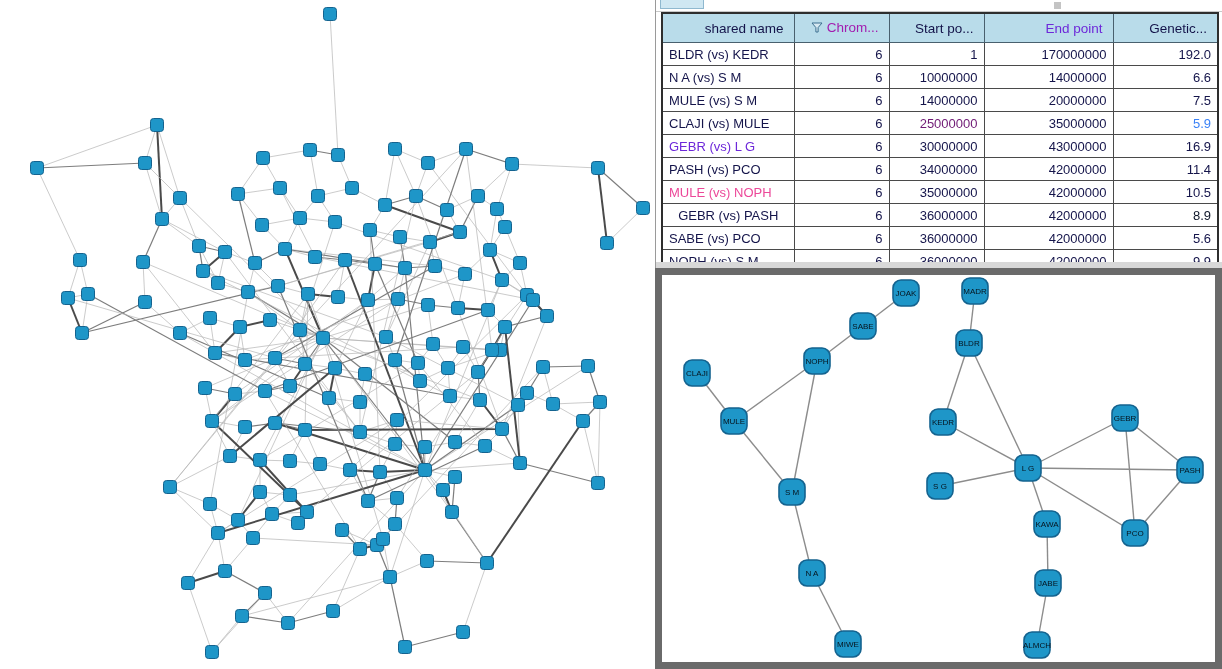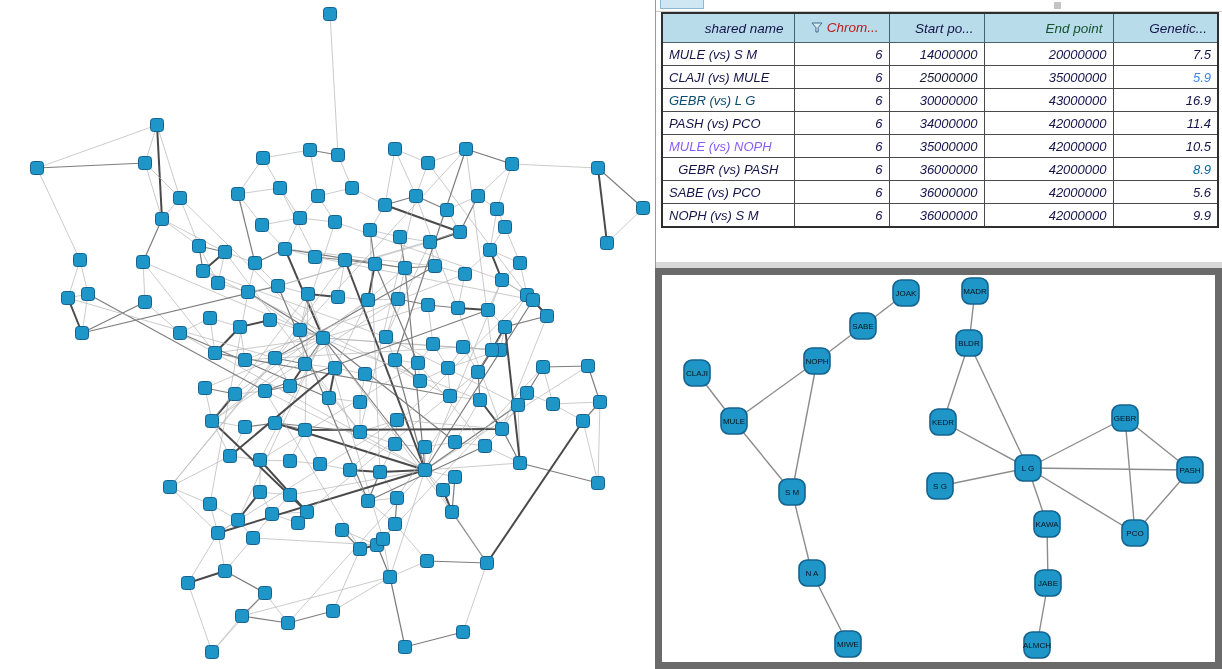--- a/index.html
+++ b/index.html
@@ -6,21 +6,21 @@
   body{width:1222px;height:669px;overflow:hidden;position:relative;
        font-family:"Liberation Sans",sans-serif;}
   .stage{position:absolute;inset:0;background:#fff;}
 
   
   .overview-panel{position:absolute;left:0;top:0;width:655px;height:669px;background:#fff;}
   .overview-panel svg{position:absolute;left:0;top:0;}
 
   
   .table-panel{position:absolute;left:655px;top:0;width:567px;height:268px;background:#fff;
-               border-left:1px solid #9a9a9a;box-sizing:border-box;font-style:italic;}
+               border-left:1px solid #9a9a9a;box-sizing:border-box;}
   .top-strip{position:absolute;left:0;top:0;width:100%;height:11px;background:#fff;
              border-bottom:1px solid #c9c9c9;}
   .tab-frag{position:absolute;left:4px;top:0;width:42px;height:8px;background:#cfe7f2;
             border:1px solid #8fb8cf;border-top:none;}
   .scroll-frag{position:absolute;left:398px;top:2px;width:7px;height:7px;background:#c4c4c4;}
   table.attr-table{position:absolute;left:5px;top:12px;border-collapse:collapse;table-layout:fixed;
                    width:556px;background:#fff;border:2px solid #2e2e2e;}
   table.attr-table th{background:#b9dcea;height:28px;font-size:13.5px;font-weight:500;
                       text-align:right;padding:0 10px 0 2px;border:1px solid #49606e;
                       border-top:2px solid #2e2e2e;white-space:nowrap;overflow:hidden;}
@@ -1036,70 +1036,84 @@
       <colgroup id="table-cols">
           <col style="width: 132px;">
           <col style="width: 95px;">
           <col style="width: 95px;">
           <col style="width: 129px;">
           <col style="width: 105px;">
         </colgroup>
       <thead id="table-head">
           <tr>
             <th style="color: rgb(20, 20, 74);"><span>shared name</span></th>
-            <th style="color: #b91c1c; padding-left: 13px;"><span class="funnel"><svg width="12" height="11" viewBox="0 0 12 11">
+            <th style="color: #a21caf; padding-left: 13px;"><span class="funnel"><svg width="12" height="11" viewBox="0 0 12 11">
                   <path d="M1 1 h10 l-3.9 4.6 v4.4 h-2.2 v-4.4 Z" fill="#d6e9f2" stroke="#3b6f8f" stroke-width="1"></path>
                 </svg></span><span>Chrom...</span></th>
             <th style="color: rgb(20, 20, 74);"><span>Start po...</span></th>
-            <th style="color: #14532d;"><span>End point</span></th>
+            <th style="color: #6d28d9;"><span>End point</span></th>
             <th style="color: rgb(20, 20, 74);"><span>Genetic...</span></th>
           </tr>
         </thead>
       <tbody id="table-body">
+          <tr>
+            <td class="txt" style="color: rgb(20, 20, 74);">BLDR (vs) KEDR</td>
+            <td class="num" style="color: rgb(20, 20, 74);">6</td>
+            <td class="num" style="color: rgb(20, 20, 74);">1</td>
+            <td class="num" style="color: rgb(20, 20, 74);">170000000</td>
+            <td class="num" style="color: rgb(20, 20, 74);">192.0</td>
+          </tr>
+          <tr>
+            <td class="txt" style="color: rgb(20, 20, 74);">N A (vs) S M</td>
+            <td class="num" style="color: rgb(20, 20, 74);">6</td>
+            <td class="num" style="color: rgb(20, 20, 74);">10000000</td>
+            <td class="num" style="color: rgb(20, 20, 74);">14000000</td>
+            <td class="num" style="color: rgb(20, 20, 74);">6.6</td>
+          </tr>
           <tr>
             <td class="txt" style="color: rgb(20, 20, 74); margin-top: 24px;">MULE (vs) S M</td>
             <td class="num" style="color: rgb(20, 20, 74);">6</td>
             <td class="num" style="color: rgb(20, 20, 74);">14000000</td>
             <td class="num" style="color: rgb(20, 20, 74);">20000000</td>
             <td class="num" style="color: rgb(20, 20, 74); padding-left: 41px;">7.5</td>
           </tr>
           <tr>
             <td class="txt" style="color: rgb(20, 20, 74);">CLAJI (vs) MULE</td>
             <td class="num" style="color: rgb(20, 20, 74);">6</td>
-            <td class="num" style="color: #0f172a;">25000000</td>
+            <td class="num" style="color: #701a75;">25000000</td>
             <td class="num" style="color: rgb(20, 20, 74);">35000000</td>
             <td class="num" style="color: #3b82f6;">5.9</td>
           </tr>
           <tr>
-            <td class="txt" style="color: #0c4a6e; margin-left: 20px;">GEBR (vs) L G</td>
+            <td class="txt" style="color: #6d28d9; margin-left: 20px;">GEBR (vs) L G</td>
             <td class="num" style="color: rgb(20, 20, 74);">6</td>
             <td class="num" style="color: rgb(20, 20, 74); padding-left: 15px;">30000000</td>
             <td class="num" style="color: rgb(20, 20, 74);">43000000</td>
             <td class="num" style="color: rgb(20, 20, 74);">16.9</td>
           </tr>
           <tr>
             <td class="txt" style="color: rgb(20, 20, 74);">PASH (vs) PCO</td>
             <td class="num" style="color: rgb(20, 20, 74);">6</td>
             <td class="num" style="color: rgb(20, 20, 74);">34000000</td>
             <td class="num" style="color: rgb(20, 20, 74);">42000000</td>
             <td class="num" style="color: rgb(20, 20, 74);">11.4</td>
           </tr>
           <tr>
-            <td class="txt" style="color: #8b5cf6;">MULE (vs) NOPH</td>
+            <td class="txt" style="color: #ec4899;">MULE (vs) NOPH</td>
             <td class="num" style="color: rgb(20, 20, 74);">6</td>
             <td class="num" style="color: rgb(20, 20, 74);">35000000</td>
             <td class="num" style="color: rgb(20, 20, 74);">42000000</td>
             <td class="num" style="color: rgb(20, 20, 74);">10.5</td>
           </tr>
           <tr>
             <td class="txt" style="color: rgb(20, 20, 74); text-align: center;">GEBR (vs) PASH</td>
             <td class="num" style="color: rgb(20, 20, 74);">6</td>
             <td class="num" style="color: rgb(20, 20, 74);">36000000</td>
             <td class="num" style="color: rgb(20, 20, 74);">42000000</td>
-            <td class="num" style="color: #0369a1;">8.9</td>
+            <td class="num" style="color: #0f172a;">8.9</td>
           </tr>
           <tr>
             <td class="txt" style="color: rgb(20, 20, 74);">SABE (vs) PCO</td>
             <td class="num" style="color: rgb(20, 20, 74);">6</td>
             <td class="num" style="color: rgb(20, 20, 74);">36000000</td>
             <td class="num" style="color: rgb(20, 20, 74);">42000000</td>
             <td class="num" style="color: rgb(20, 20, 74);">5.6</td>
           </tr>
           <tr>
             <td class="txt" style="color: rgb(20, 20, 74);">NOPH (vs) S M</td>

